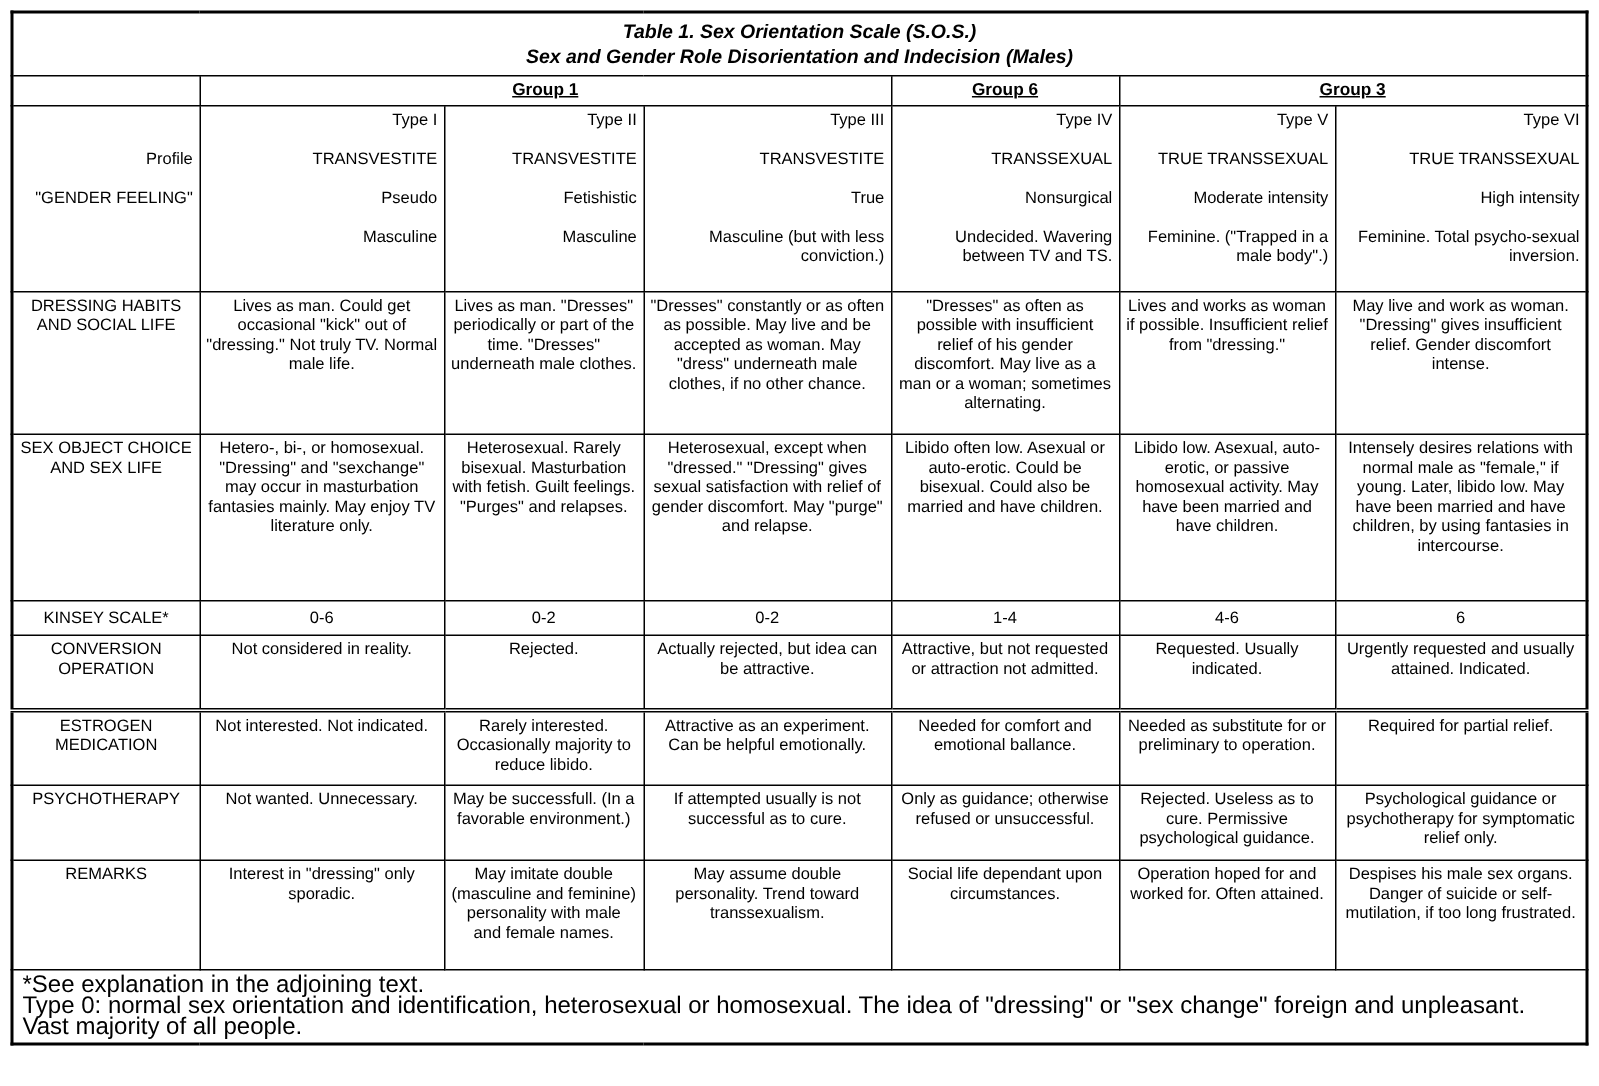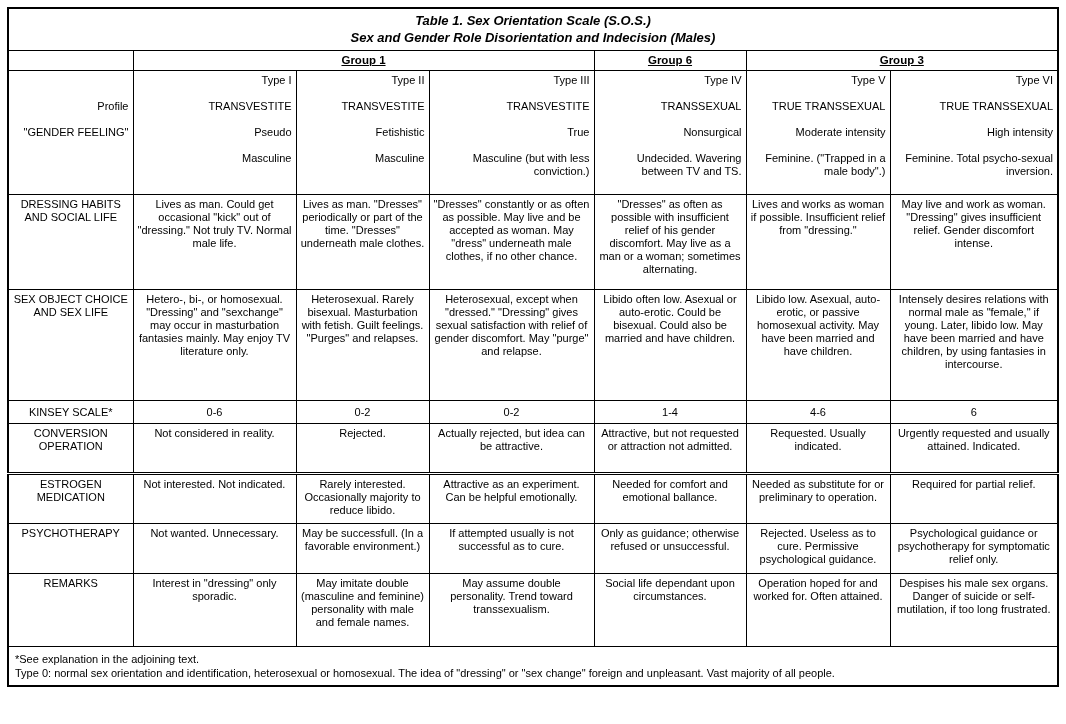--- a/index.html
+++ b/index.html
@@ -23,21 +23,21 @@
   tr.r-s { height: 111px; }
   tr.r-k { height: 23px; }
   tr.r-k td { vertical-align: middle; padding-top: 2px; padding-bottom: 1px; }
   tr.r-c { height: 50px; }
   tr.r-e { height: 50px; }
   tr.r-e td { border-top: 3px double #000; }
   tr.r-p { height: 50px; margin-left: 47px; }
   tr.r-r { height: 73px; }
   
   tr.r-f { height: 40px; }
-  tr.r-f td { text-align: left; vertical-align: middle; padding: 3px 6px; font-size: 11px; line-height: 14px; }
+  tr.r-f td { text-align: left; vertical-align: middle; padding: 3px 6px; font-size: 16px; line-height: 14px; }
 </style>
 </head>
 <body>
 
 <div class="page">
   <table class="sos">
     <colgroup>
       <col style="width:125px">
       <col style="width:163px">
       <col style="width:133px">

